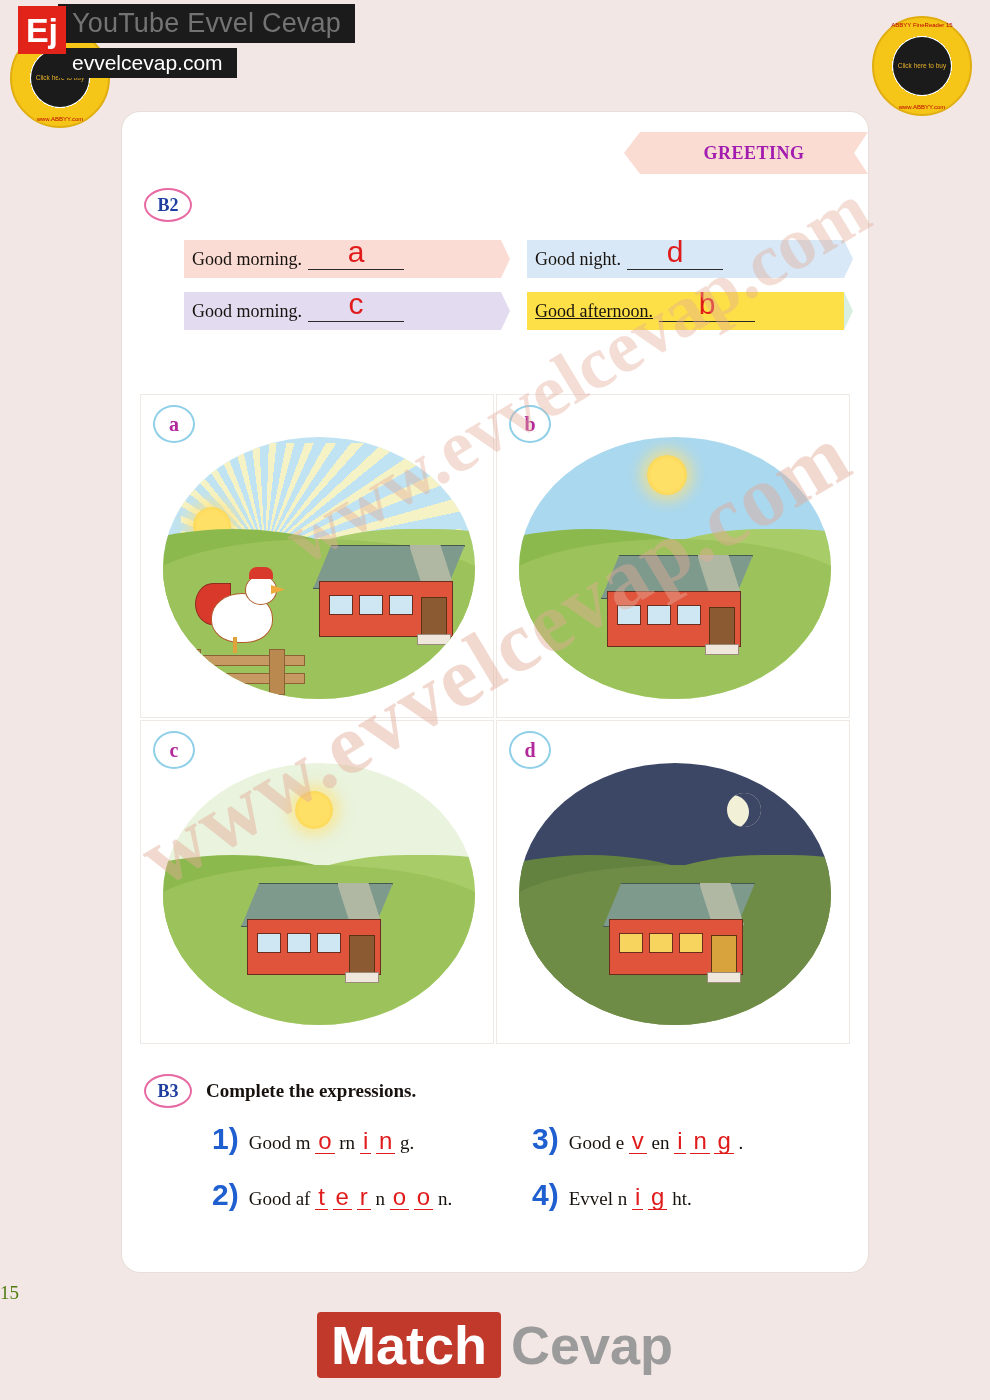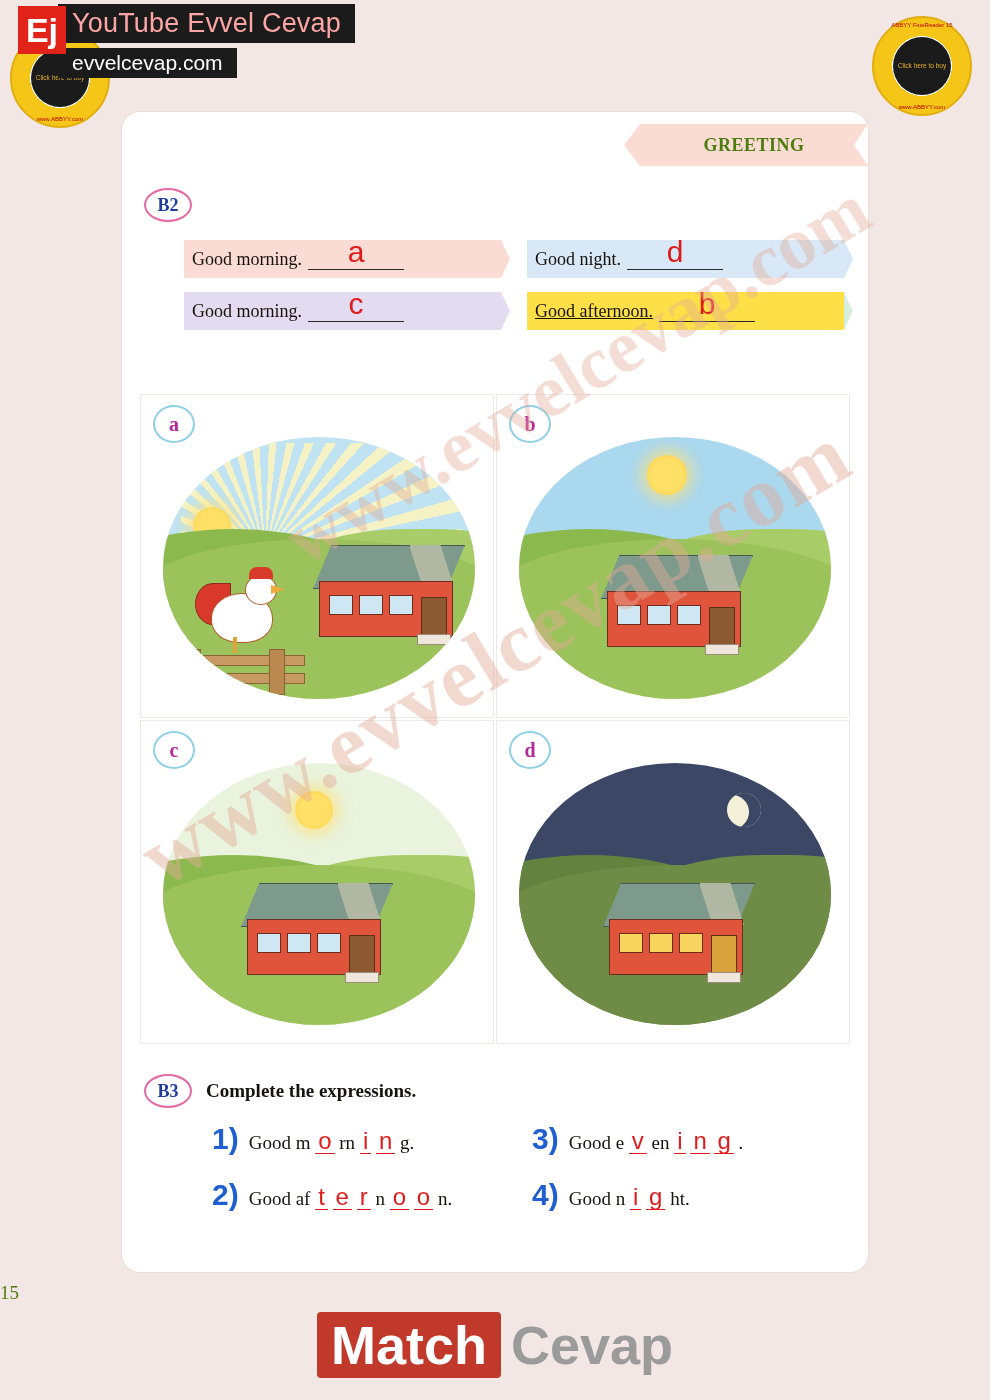--- a/index.html
+++ b/index.html
@@ -3,21 +3,21 @@
 <meta charset="utf-8">
 <style>
   html,body{margin:0;padding:0;}
   body{
     width:990px;height:1400px;position:relative;overflow:hidden;
     background:#f2e7e4;
     font-family:"Liberation Serif", serif;
   }
 
   
-  .yt-banner{position:absolute;left:58px;top:4px;background:#1b1b1b;color:#fca5a5;
+  .yt-banner{position:absolute;left:58px;top:4px;background:#1b1b1b;color:#737373;
     padding:4px 14px 4px 14px;font-family:"Liberation Sans",sans-serif;font-size:27px;
     letter-spacing:.2px;z-index:30;}
   .yt-sub{position:absolute;left:58px;top:48px;background:#1b1b1b;color:#fff;
     padding:3px 14px;font-family:"Liberation Sans",sans-serif;font-size:21px;z-index:30;}
 
   .ej-logo{position:absolute;left:18px;top:6px;width:48px;height:48px;background:#e2231a;
     color:#fff;font-family:"Liberation Sans",sans-serif;font-weight:bold;font-size:34px;
     display:flex;align-items:center;justify-content:center;z-index:31;}
 
   
@@ -32,22 +32,22 @@
   .abbyy .t-bot{bottom:4px;}
   .abbyy .t-mid{top:44px;color:#e8b32a;font-size:6.5px;}
   .abbyy-left{left:10px;top:28px;}
   .abbyy-right{right:18px;top:16px;}
 
   
   .sheet{position:absolute;left:122px;top:112px;width:746px;height:1160px;background:#fff;
     border-radius:18px;box-shadow:0 0 0 1px #e7ded9;}
 
   
-  .ribbon{position:absolute;right:0;top:12px;width:228px;height:42px;background:#fadcd2;
-    display:flex;align-items:center;justify-content:center;color:#4d7c0f;font-weight:bold;
+  .ribbon{position:absolute;right:0;top:20px;width:228px;height:42px;background:#fadcd2;
+    display:flex;align-items:center;justify-content:center;color:#a21caf;font-weight:bold;
     font-size:18px;letter-spacing:.5px;}
   .ribbon::before{content:"";position:absolute;left:-16px;top:0;border-width:21px 16px 21px 0;
     border-style:solid;border-color:transparent #fadcd2 transparent transparent;}
   .ribbon::after{content:"";position:absolute;right:0;top:0;width:0;height:0;
     border-width:21px 14px 21px 0;border-style:solid;border-color:#fadcd2 #fff #fadcd2 transparent;}
 
   
   .bubble{width:44px;height:30px;border-radius:50%;border:2px solid #e76aa2;color:#1e3fa0;
     font-weight:bold;font-size:18px;display:flex;align-items:center;justify-content:center;
     font-family:"Liberation Serif",serif;}
@@ -365,21 +365,21 @@
           <span class="letter">r</span>
           <span>n</span>
           <span class="letter">o</span>
           <span class="letter">o</span>
           <span>n.</span>
         </span>
       </div>
       <div class="b3cell">
         <span class="num">4)</span>
         <span class="b3text">
-          <span>Good n</span>
+          <span>Evvel n</span>
           <span class="letter">i</span>
           <span class="letter">g</span>
           <span>ht.</span>
         </span>
       </div>
     </div>
   </div>
 </div>
 
 <div class="pagenum">15</div>

